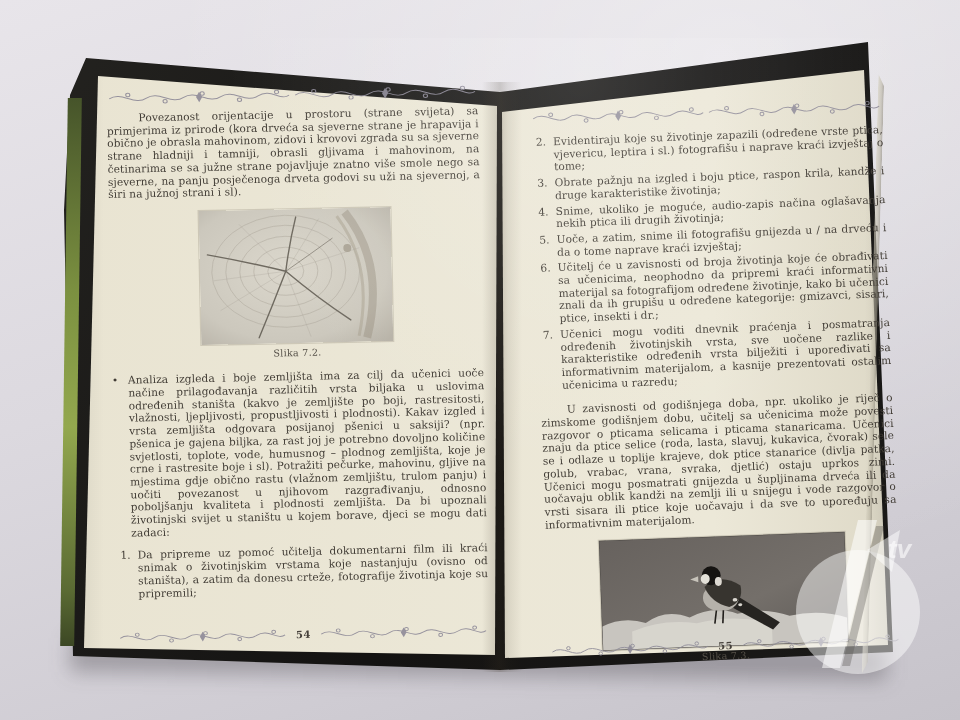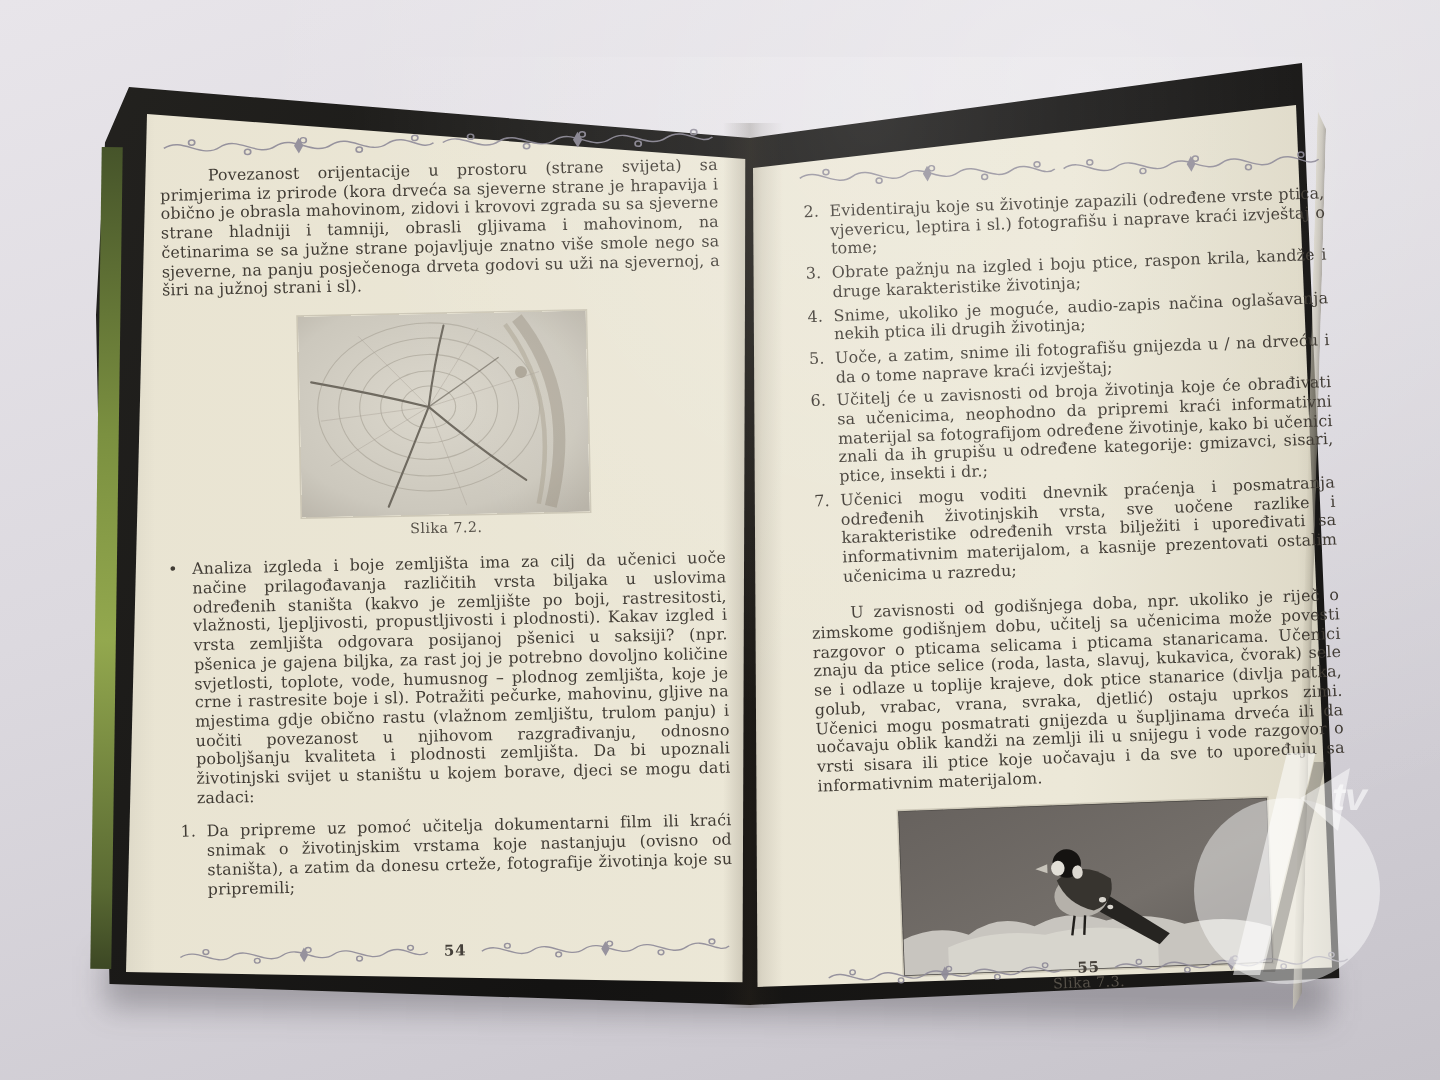--- a/index.html
+++ b/index.html
@@ -68,21 +68,21 @@
   .oli{display:flex;gap:7px;margin-top:3px;}
   .oli .num{flex:none;min-width:15px;text-align:right;}
   .oli p{margin:0;flex:1;}
   .olist{margin-top:10px;}
   .footerband{
     position:absolute;left:0;width:100%;display:flex;align-items:center;gap:8px;
   }
   .fb-left{top:540px;} .fb-right{top:534px;}
   .footerband .orn{flex:1;height:13px;}
   .pagenum{flex:none;font-size:10px;color:#45403a;font-weight:bold;letter-spacing:0.5px;}
-  .watermark{position:absolute;left:770px;top:462px;width:190px;height:240px;pointer-events:none;}
+  .watermark{position:absolute;left:770px;top:480px;width:190px;height:240px;pointer-events:none;}
   .pageedge{
     position:absolute;left:808px;top:36px;width:6px;height:600px;
     background:linear-gradient(to right,#d6d1bf,#b9b4a2 60%,#8a8578);
     clip-path:polygon(0 0,100% 2%,100% 98%,0 100%);opacity:0.6;transform:rotate(1.6deg);
   }
 </style>
 </head>
 <body>
 
 <svg width="0" height="0" style="position:absolute" aria-hidden="true">

